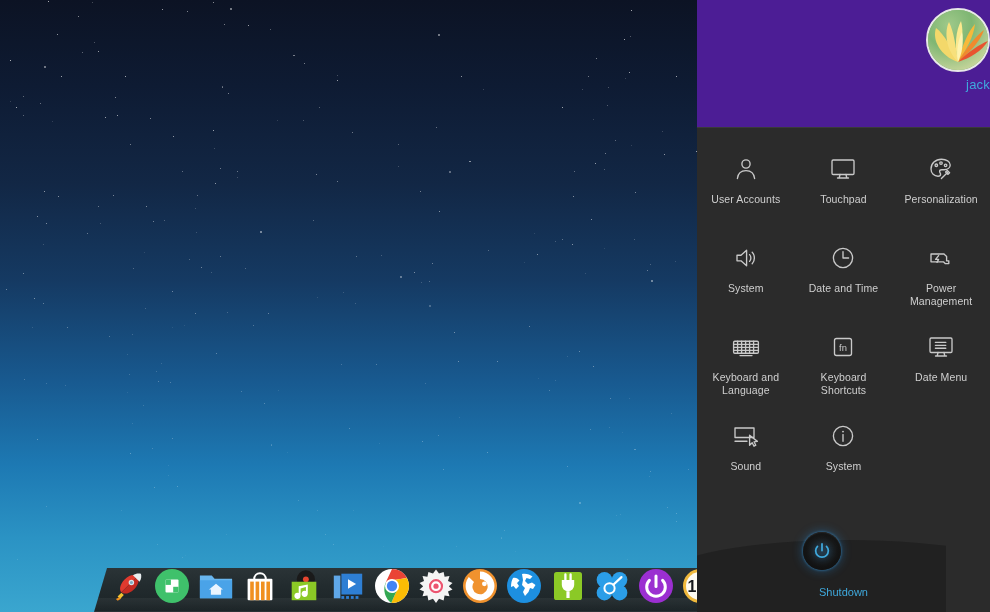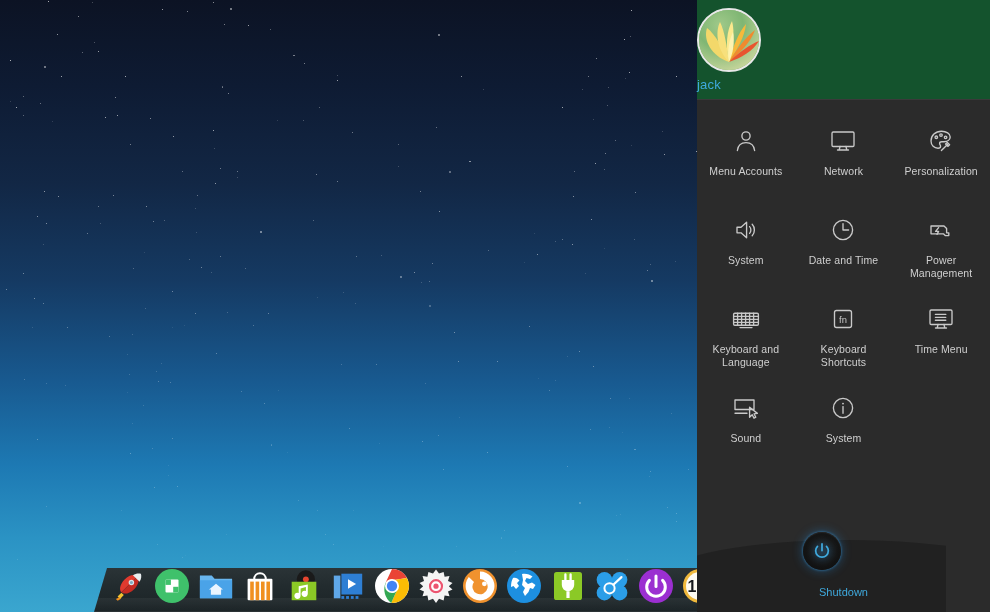--- a/index.html
+++ b/index.html
@@ -49,22 +49,22 @@
     cursor:pointer;
   }
   .dock-item svg { display:block; }
 
   
   #panel {
     position:absolute; right:0; top:0; width:293px; height:612px;
     background:#2b2b2b;
   }
   #panel-header {
-    position:relative; height:100px; background:#14532d;
-    display:flex; flex-direction:column; align-items:flex-start;
+    position:relative; height:128px; background:#4c1d95;
+    display:flex; flex-direction:column; align-items:flex-end;
     border-bottom:1px solid #3a3a3a;
   }
   #avatar {
     margin-top:8px; width:64px; height:64px; border-radius:50%;
     border:2px solid #e8e8e8; overflow:hidden; position:relative;
     background:#7fae6a;
   }
   #avatar svg { display:block; }
   #username {
     margin-top:5px; font-size:13px; color:#3fa9dd; letter-spacing:.2px;
@@ -516,30 +516,30 @@
   </div>
 
   <div id="grid">
       <div class="tile">
         <div class="ico">
           <svg width="26" height="26" viewBox="0 0 26 26">
             <circle cx="13" cy="8" r="4.1" stroke="currentColor" fill="none" stroke-width="1.35" stroke-linecap="round" stroke-linejoin="round"></circle>
             <path d="M4.4 22.5 C5 17 8.6 14.6 13 14.6 C17.4 14.6 21 17 21.6 22.5" stroke="currentColor" fill="none" stroke-width="1.35" stroke-linecap="round" stroke-linejoin="round"></path>
           </svg>
         </div>
-        <div class="lbl">Menu Accounts</div>
+        <div class="lbl">User Accounts</div>
       </div>
       <div class="tile">
         <div class="ico">
           <svg width="28" height="24" viewBox="0 0 28 24">
             <rect x="3" y="3" width="22" height="14.5" rx="1.2" stroke="currentColor" fill="none" stroke-width="1.35" stroke-linecap="round" stroke-linejoin="round"></rect>
             <path d="M11 17.5 L10.2 21 M17 17.5 L17.8 21 M8.5 21 H19.5" stroke="currentColor" fill="none" stroke-width="1.35" stroke-linecap="round" stroke-linejoin="round"></path>
           </svg>
         </div>
-        <div class="lbl">Network</div>
+        <div class="lbl">Touchpad</div>
       </div>
       <div class="tile">
         <div class="ico">
           <svg width="26" height="26" viewBox="0 0 26 26">
             <path d="M13.5 3.2 C7.3 3.2 3 7.6 3 12.9 C3 17.4 6.3 20.2 10 20.2 C11.8 20.2 12.6 19.3 12.6 18.2 C12.6 17 11.6 16.6 11.6 15.4 C11.6 14.4 12.5 13.7 13.8 13.7 L16 13.7 C19.7 13.7 22.2 11.6 22.2 8.9 C22.2 5.6 18.4 3.2 13.5 3.2 Z" stroke="currentColor" fill="none" stroke-width="1.35" stroke-linecap="round" stroke-linejoin="round"></path>
             <circle cx="8.3" cy="9.2" r="1.25" stroke="currentColor" fill="none" stroke-width="1.35" stroke-linecap="round" stroke-linejoin="round"></circle>
             <circle cx="13" cy="7.1" r="1.25" stroke="currentColor" fill="none" stroke-width="1.35" stroke-linecap="round" stroke-linejoin="round"></circle>
             <circle cx="17.6" cy="9.3" r="1.25" stroke="currentColor" fill="none" stroke-width="1.35" stroke-linecap="round" stroke-linejoin="round"></circle>
             <path d="M19.8 16.2 L13.4 22.6" stroke="currentColor" fill="none" stroke-width="1.35" stroke-linecap="round" stroke-linejoin="round"></path>
             <path d="M19.3 14.4 L21.6 16.7 L19.8 18.4 L17.6 16.1 Z" stroke="currentColor" fill="none" stroke-width="1.35" stroke-linecap="round" stroke-linejoin="round"></path>
@@ -596,21 +596,21 @@
         <div class="lbl">Keyboard<br>Shortcuts</div>
       </div>
       <div class="tile">
         <div class="ico">
           <svg width="28" height="24" viewBox="0 0 28 24">
             <rect x="3" y="3" width="22" height="14.5" rx="1.2" stroke="currentColor" fill="none" stroke-width="1.35" stroke-linecap="round" stroke-linejoin="round"></rect>
             <path d="M8.4 7.4 H18.8 M8.4 10.3 H18.8 M8.4 13.2 H18.8" stroke="currentColor" fill="none" stroke-width="1.35" stroke-linecap="round" stroke-linejoin="round"></path>
             <path d="M11 17.5 L10.2 21 M17 17.5 L17.8 21 M8.5 21 H19.5" stroke="currentColor" fill="none" stroke-width="1.35" stroke-linecap="round" stroke-linejoin="round"></path>
           </svg>
         </div>
-        <div class="lbl">Time Menu</div>
+        <div class="lbl">Date Menu</div>
       </div>
       <div class="tile">
         <div class="ico">
           <svg width="28" height="24" viewBox="0 0 28 24">
             <path d="M3 4 H22 V13.5 H3 Z" stroke="currentColor" fill="none" stroke-width="1.35" stroke-linecap="round" stroke-linejoin="round"></path>
             <path d="M3 17.2 H15" stroke="currentColor" fill="none" stroke-width="1.35" stroke-linecap="round" stroke-linejoin="round"></path>
             <path d="M17.6 11.2 L17.6 21.2 L20.2 18.7 L22 22.2 L23.8 21.2 L22 17.8 L25.4 17.4 Z" stroke="currentColor" fill="none" stroke-width="1.35" stroke-linecap="round" stroke-linejoin="round"></path>
           </svg>
         </div>
         <div class="lbl">Sound</div>

